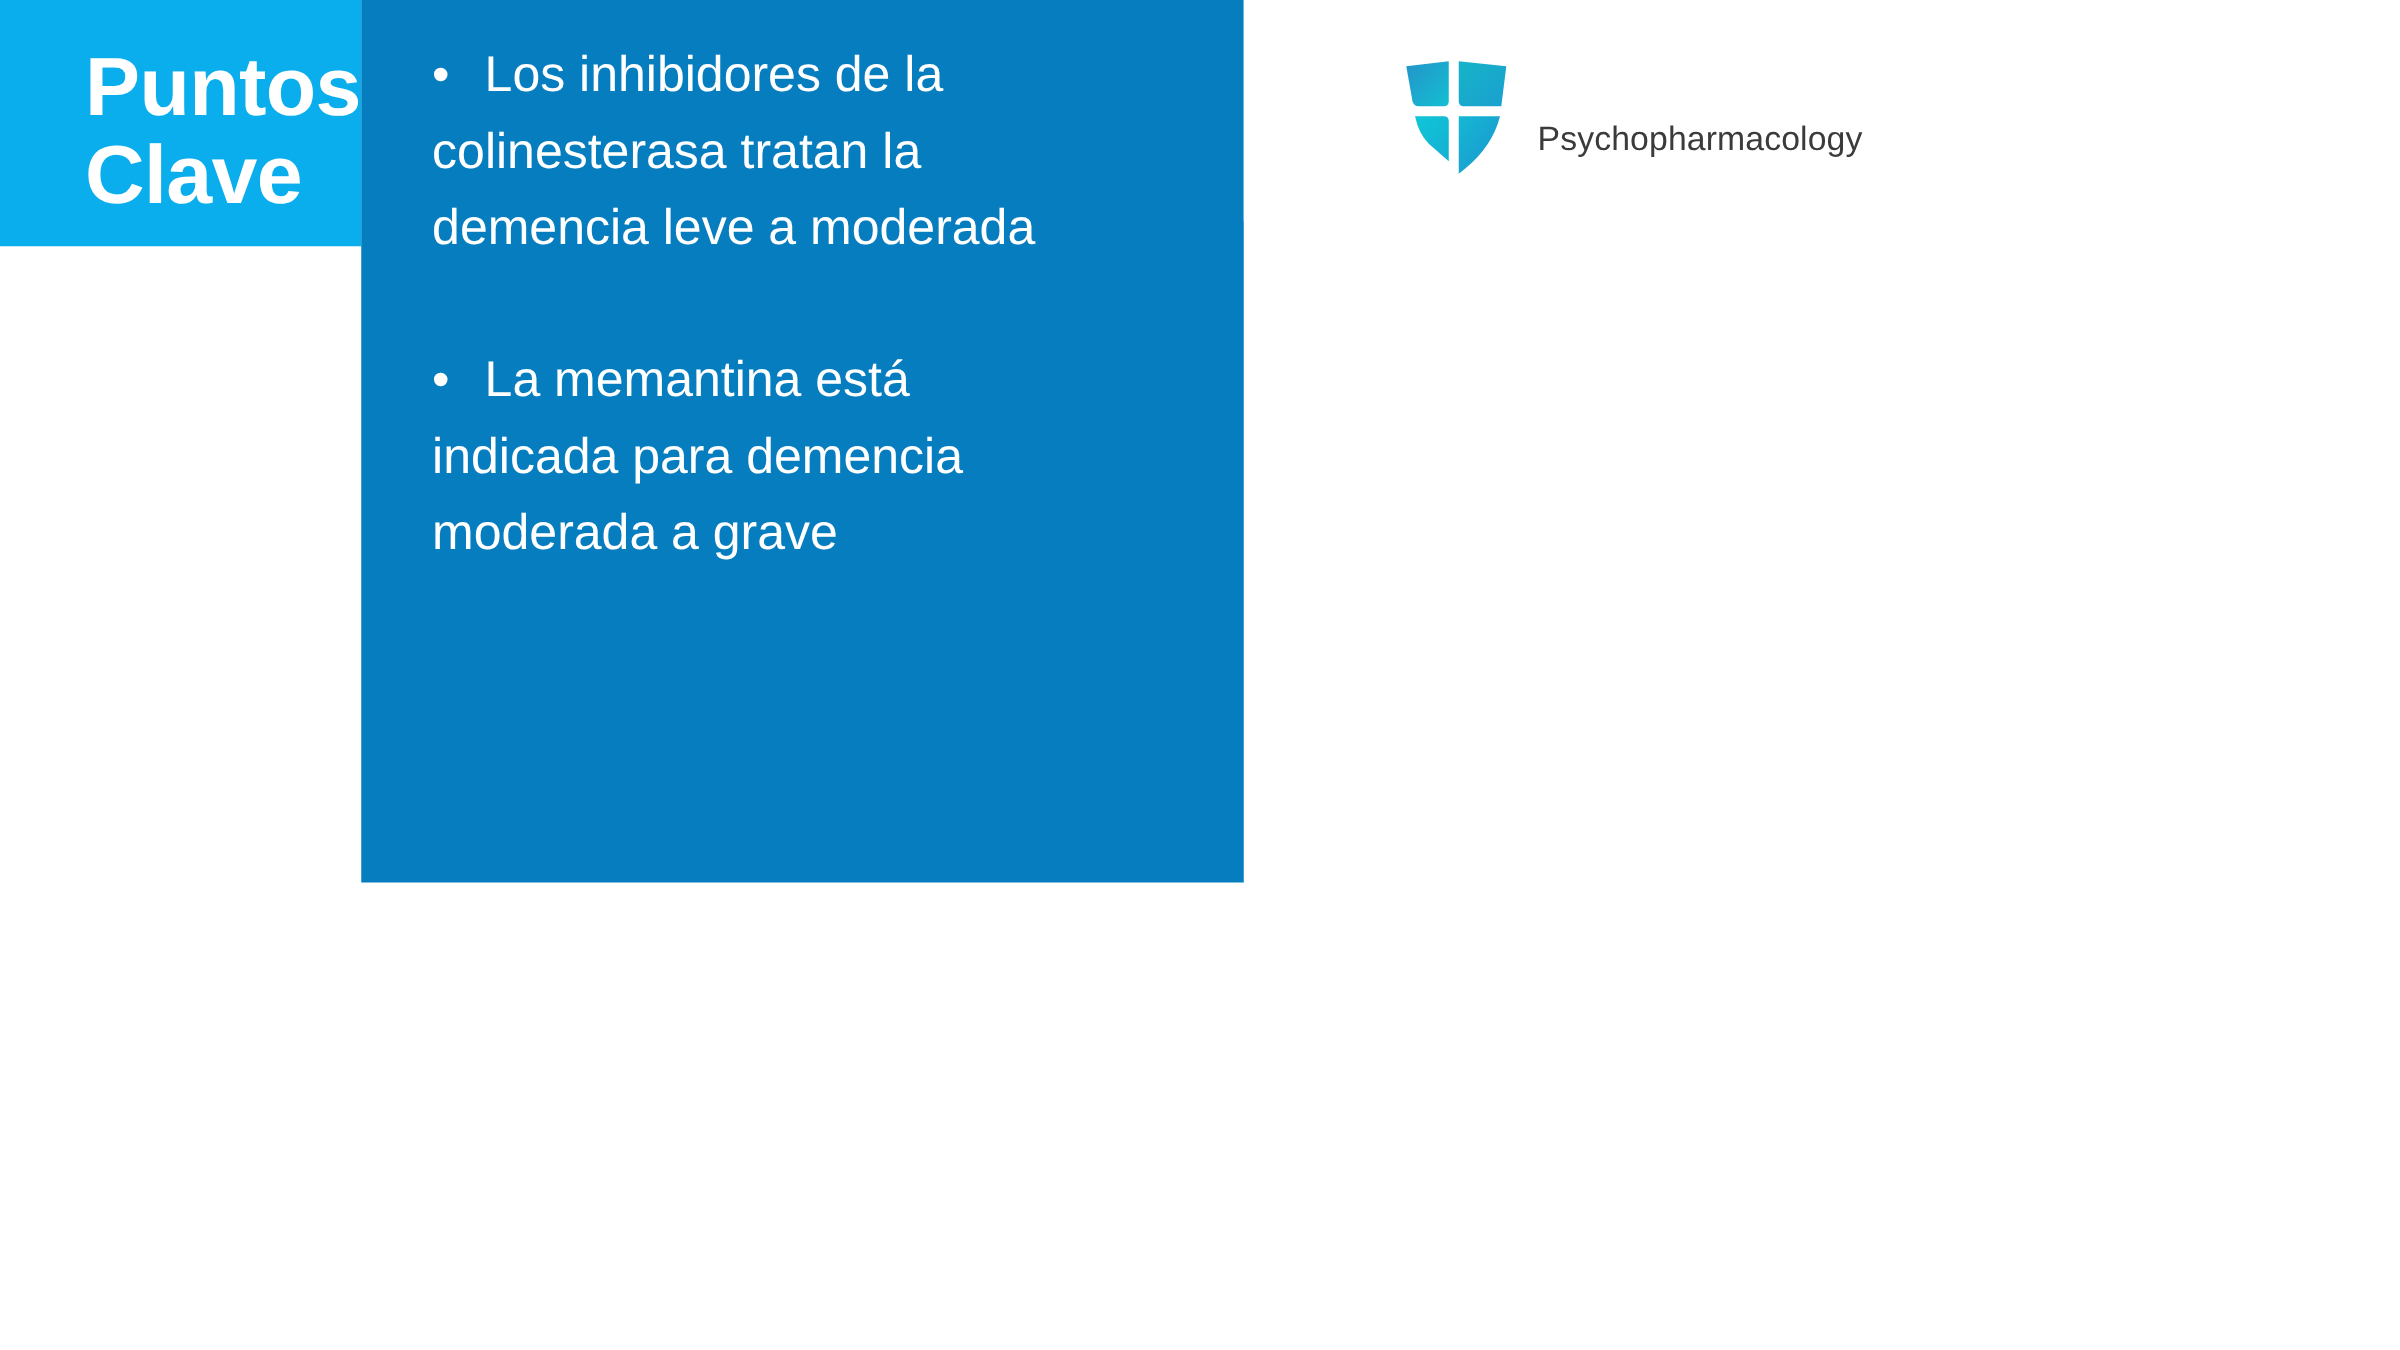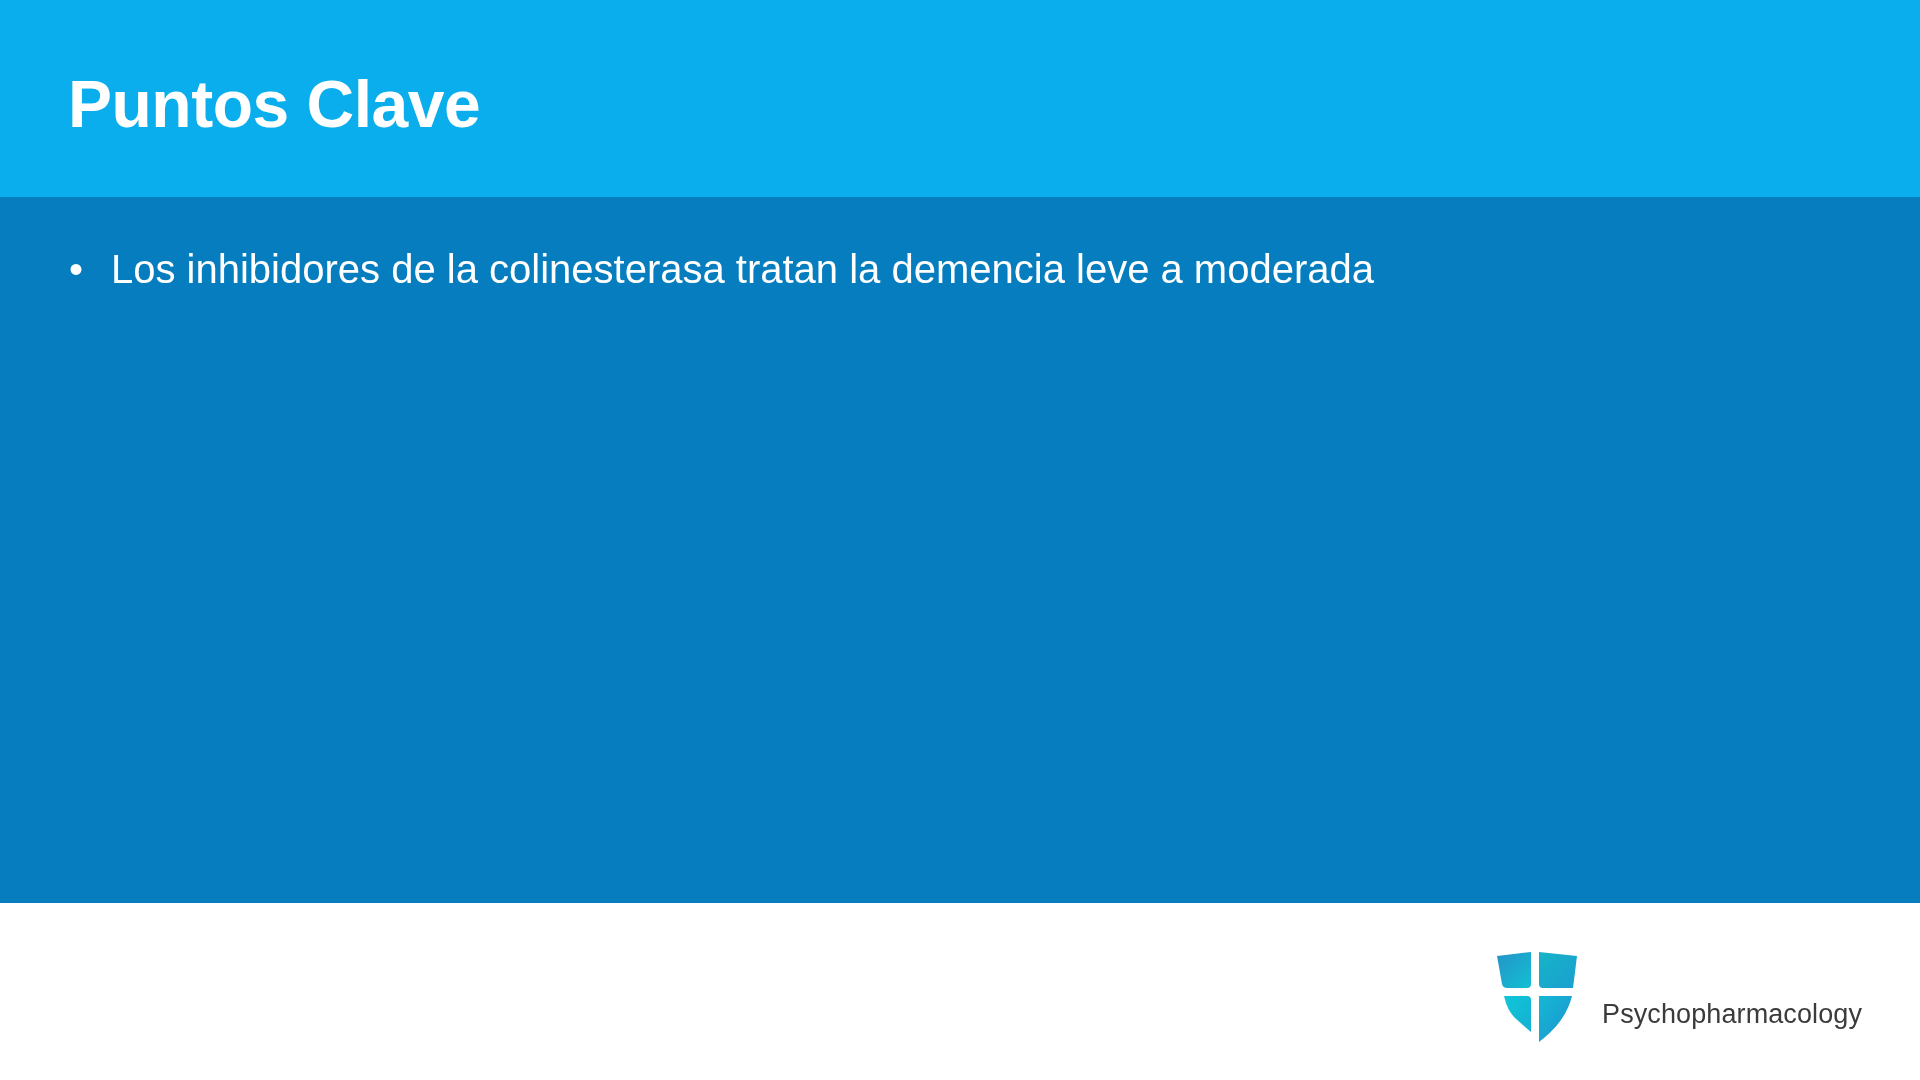--- a/index.html
+++ b/index.html
@@ -10,25 +10,25 @@
   }
   body {
     width: 1920px;
     height: 1080px;
     overflow: hidden;
     font-family: "Liberation Sans", sans-serif;
   }
 
   .slide {
     position: relative;
-    width: 1920px;
+    width: 1548px;
     height: 1080px;
     background: #ffffff;
     display: flex;
-    flex-direction: column;
+    flex-direction: row;
   }
 
   
   .header-band {
     position: relative;
     height: 197px;
     background: #0BAEEC;
     flex: 0 0 197px;
     display: flex;
     align-items: center;
@@ -50,21 +50,21 @@
   .body-band {
     position: relative;
     background: #067DBE;
     flex: 0 0 706px;
     height: 706px;
     padding: 0;
     overflow: hidden;
   }
   .bullet-list {
     list-style: none;
-    margin: 12px;
+    margin: 0;
     padding: 0;
     position: absolute;
     left: 57px;
     right: 120px;
     top: 30px;
   }
   .bullet-item {
     position: relative;
     color: #ffffff;
     font-family: "Liberation Sans", sans-serif;
@@ -137,20 +137,23 @@
   <div class="body-band">
     <ul class="bullet-list">
 
       <li class="bullet-item">
         <span class="dot">•</span><span class="btext">Los inhibidores de la colinesterasa tratan la demencia leve a moderada</span>
       </li>
 
       <span class="spacer-line"></span>
 
 
+      <li class="bullet-item">
+        <span class="dot">•</span><span class="btext">La memantina está indicada para demencia moderada a grave</span>
+      </li>
 
     </ul>
   </div>
 
   <div class="footer-band">
     <div class="logo">
 
       <svg class="logo-mark" viewBox="0 0 86 104" aria-hidden="true">
         <defs>
           <linearGradient id="gTL" x1="0" y1="0" x2="1" y2="1">

